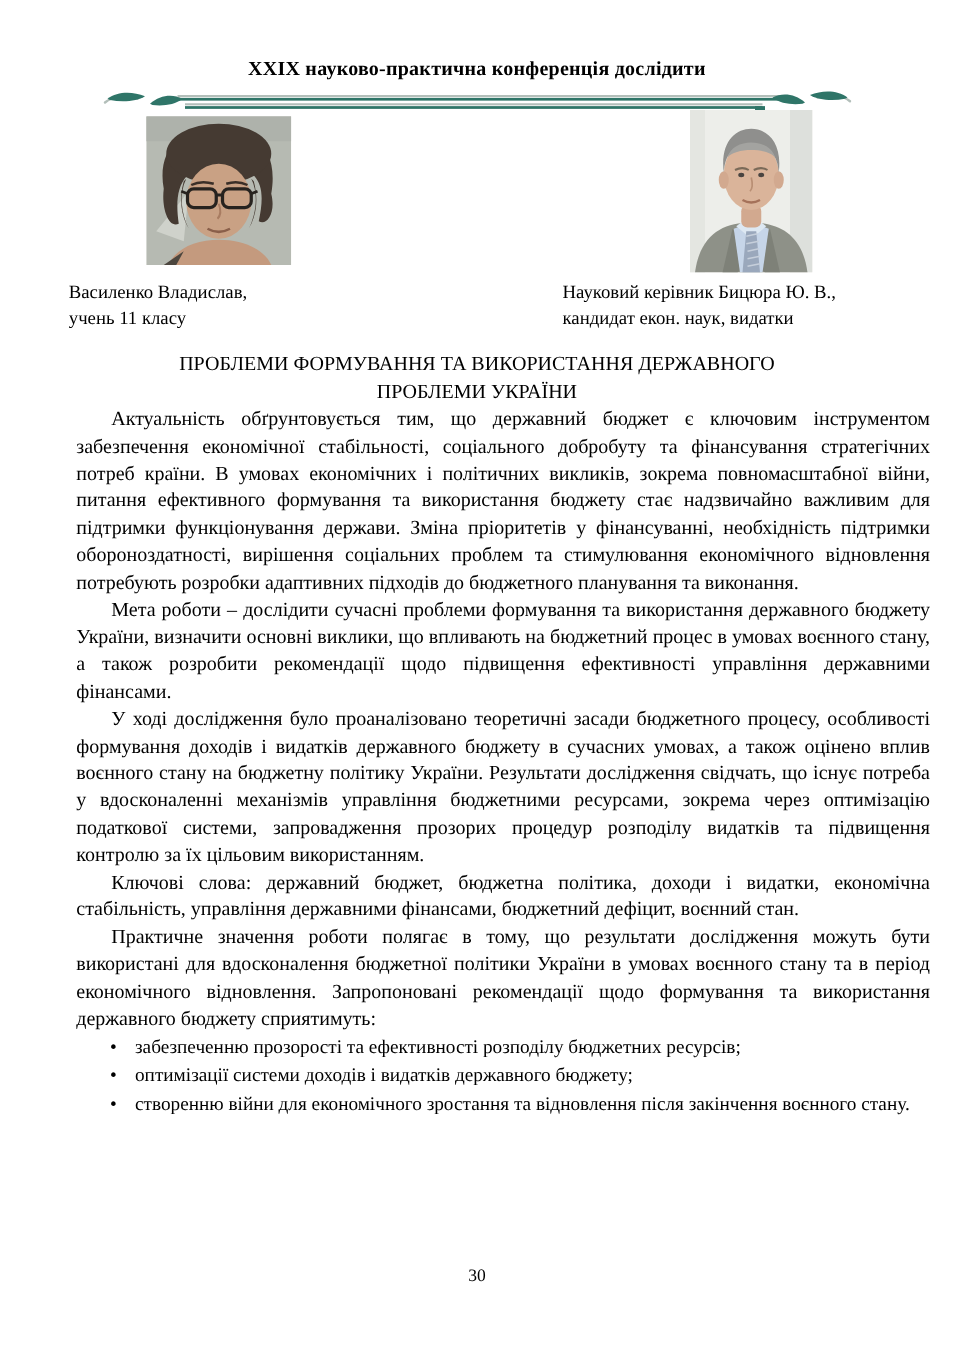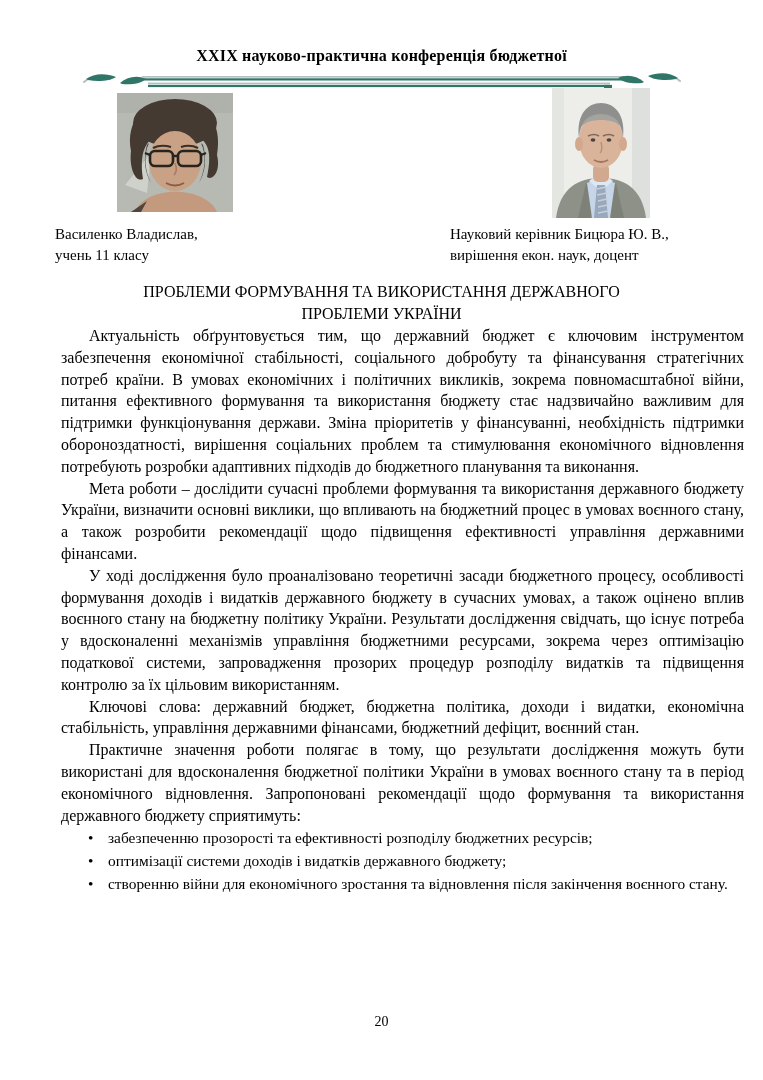--- a/index.html
+++ b/index.html
@@ -70,21 +70,21 @@
     width:100%;
     text-align:center;
     font-size:14px;
   }
 </style>
 </head>
 <body>
 
 <div class="page">
 
-  <div class="conf-header">XXIX науково-практична конференція бюджетної</div>
+  <div class="conf-header">XXIX науково-практична конференція дослідити</div>
 
   <div class="divider-wrap">
     <svg width="604" height="28" viewBox="0 0 604 28">
 
       <path d="M4,14 C10,9 20,8 30,11" fill="none" stroke-width="2" stroke-linecap="round" stroke="#b3bfba"></path>
       <path d="M6,11 C14,5 26,5 36,9 C30,13 18,14 8,12 Z" stroke="none" fill="#2f7568"></path>
       <path d="M40,15 C48,8 58,7 66,11 C60,16 50,17 42,16 Z" stroke="none" fill="#2f7568"></path>
 
       <rect x="62" y="8" width="482" height="1.7" fill="#b3bfba"></rect>
       <rect x="62" y="10.3" width="482" height="2.2" fill="#2f7568"></rect>
@@ -164,35 +164,35 @@
     </svg>
   </figure>
 
   <div class="caption caption-student">
     <div>Василенко Владислав,</div>
     <div>учень 11 класу</div>
   </div>
 
   <div class="caption caption-advisor">
     <div>Науковий керівник Бицюра Ю. В.,</div>
-    <div>вирішення екон. наук,  доцент</div>
+    <div>кандидат екон. наук,  видатки</div>
   </div>
 
   <h1 class="article-title">
     <div>ПРОБЛЕМИ ФОРМУВАННЯ ТА ВИКОРИСТАННЯ ДЕРЖАВНОГО</div>
     <div>ПРОБЛЕМИ УКРАЇНИ</div>
   </h1>
 
   <p class="body-par">Актуальність обґрунтовується тим, що державний бюджет є ключовим інструментом забезпечення економічної стабільності, соціального добробуту та фінансування стратегічних потреб країни. В умовах економічних і політичних викликів, зокрема повномасштабної війни, питання ефективного формування та використання бюджету стає надзвичайно важливим для підтримки функціонування держави. Зміна пріоритетів у фінансуванні, необхідність підтримки обороноздатності, вирішення соціальних проблем та стимулювання економічного відновлення потребують розробки адаптивних підходів до бюджетного планування та виконання.</p>
   <p class="body-par">Мета роботи – дослідити сучасні проблеми формування та використання державного бюджету України, визначити основні виклики, що впливають на бюджетний процес в умовах воєнного стану, а також розробити рекомендації щодо підвищення ефективності управління державними фінансами.</p>
   <p class="body-par">У ході дослідження було проаналізовано теоретичні засади бюджетного процесу, особливості формування доходів і видатків державного бюджету в сучасних умовах, а також оцінено вплив воєнного стану на бюджетну політику України. Результати дослідження свідчать, що існує потреба у вдосконаленні механізмів управління бюджетними ресурсами, зокрема через оптимізацію податкової системи, запровадження прозорих процедур розподілу видатків та підвищення контролю за їх цільовим використанням.</p>
   <p class="body-par">Ключові слова: державний бюджет, бюджетна політика, доходи і видатки, економічна стабільність, управління державними фінансами, бюджетний дефіцит, воєнний стан.</p>
   <p class="body-par">Практичне значення роботи полягає в тому, що результати дослідження можуть бути використані для вдосконалення бюджетної політики України в умовах воєнного стану та в період економічного відновлення. Запропоновані рекомендації щодо формування та використання державного бюджету сприятимуть:</p>
 
   <ul class="bullets">
     <li><span>забезпеченню прозорості та ефективності розподілу бюджетних ресурсів;</span></li>
     <li><span>оптимізації системи доходів і видатків державного бюджету;</span></li>
     <li><span>створенню війни для економічного зростання та відновлення після закінчення воєнного стану.</span></li>
   </ul>
 
-  <div class="page-number">20</div>
+  <div class="page-number">30</div>
 
 </div>
 
 </body></html>

